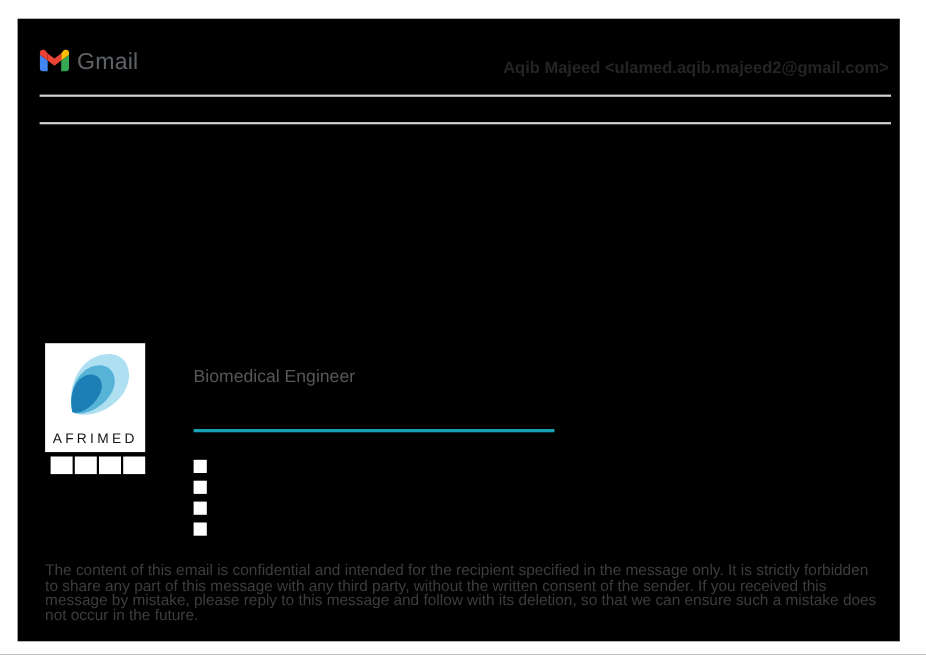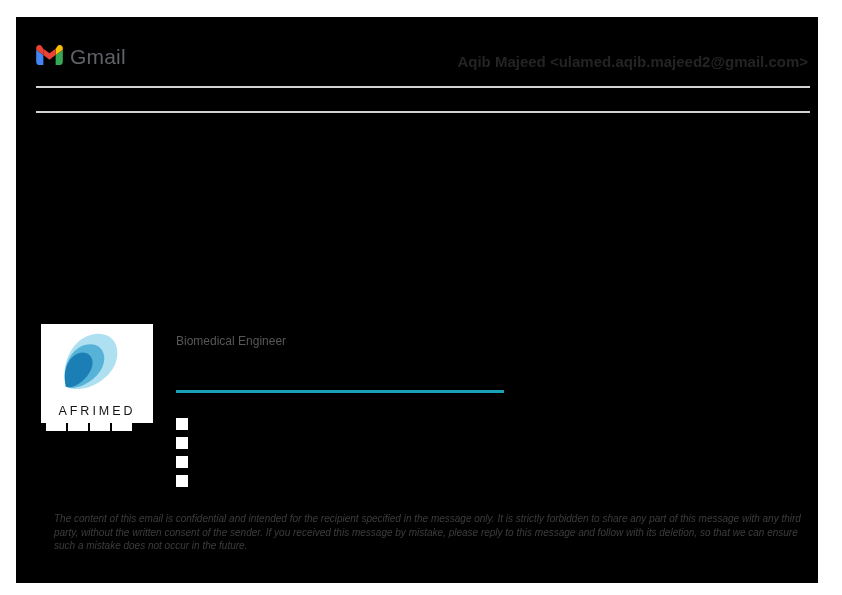--- a/index.html
+++ b/index.html
@@ -38,23 +38,22 @@
     position: absolute; left: 20px;
     width: 774px; height: 2px;
     background: #d2d2d2;
   }
   .header-divider.top { top: 69px; }
   .header-divider.bottom { top: 94px; }
 
   
   .company-logo-card {
     position: absolute; left: 25px; top: 295px;
-    width: 112px; height: 99px;
+    width: 91px; height: 99px;
     background: #ffffff;
-    margin-top: 12px;
   }
   .company-logo-card svg { position: absolute; left: 15px; top: 4px; }
   .afrimed-wordmark {
     position: absolute; left: 0; right: 0; bottom: 5px;
     text-align: center;
     color: #141414;
     font-size: 12.5px;
     font-weight: 400;
     letter-spacing: 3px;
   }
@@ -62,45 +61,44 @@
     position: absolute; left: 30px; top: 398px;
     display: flex; gap: 2px;
   }
   .social-placeholder {
     width: 20px; height: 16px;
     background: #ffffff;
   }
   .signature-role {
     position: absolute; left: 160px; top: 317px;
     color: #575757;
-    font-size: 12px;
+    font-size: 16px;
   }
   .signature-divider {
     position: absolute; left: 160px; top: 373px;
     width: 328px; height: 3px;
     background: #18a0b4;
   }
   .contact-placeholder {
     position: absolute; left: 160px;
     width: 12px; height: 12px;
     background: #ffffff;
   }
   .contact-placeholder.c1 { top: 401px; }
   .contact-placeholder.c2 { top: 420px; }
   .contact-placeholder.c3 { top: 439px; }
   .contact-placeholder.c4 { top: 458px; }
 
   
   .disclaimer {
-    position: absolute; left: 38px; top: 495px;
+    position: absolute; left: 25px; top: 495px;
     width: 758px;
     color: #3d3d3d;
-    font-size: 10px;
+    font-size: 14px;
     line-height: 13.5px;
-    font-style: italic;
   }
 </style>
 </head>
 <body>
 
 <div class="email-page">
 
   <div class="gmail-logo">
     <span>
       <svg viewBox="0 0 512 385" width="27" height="20" aria-hidden="true">

